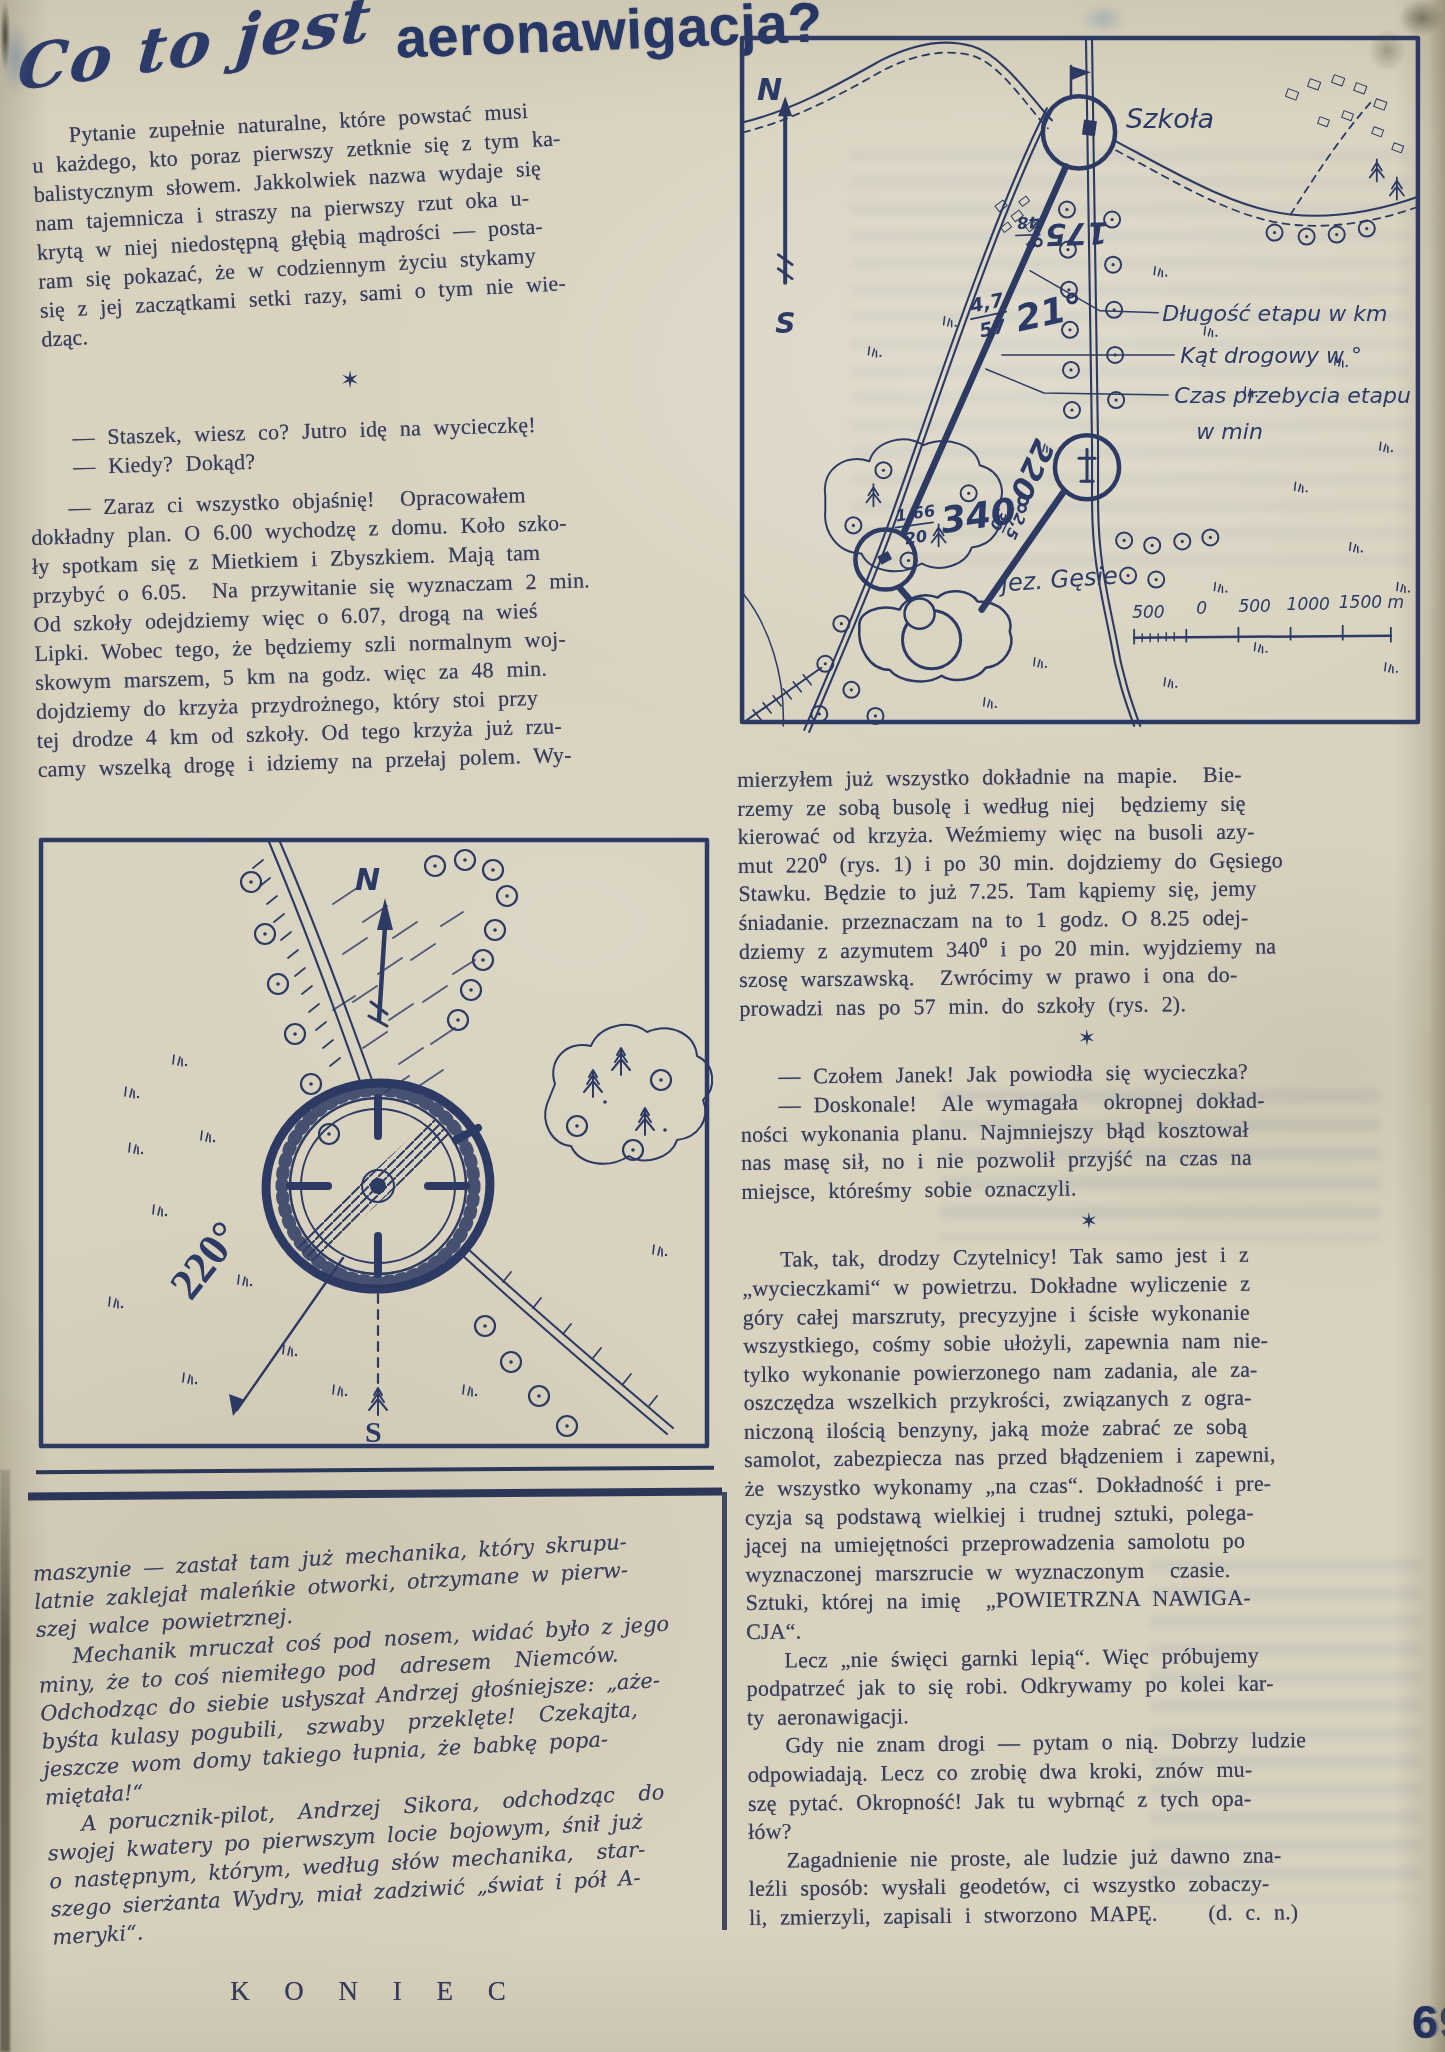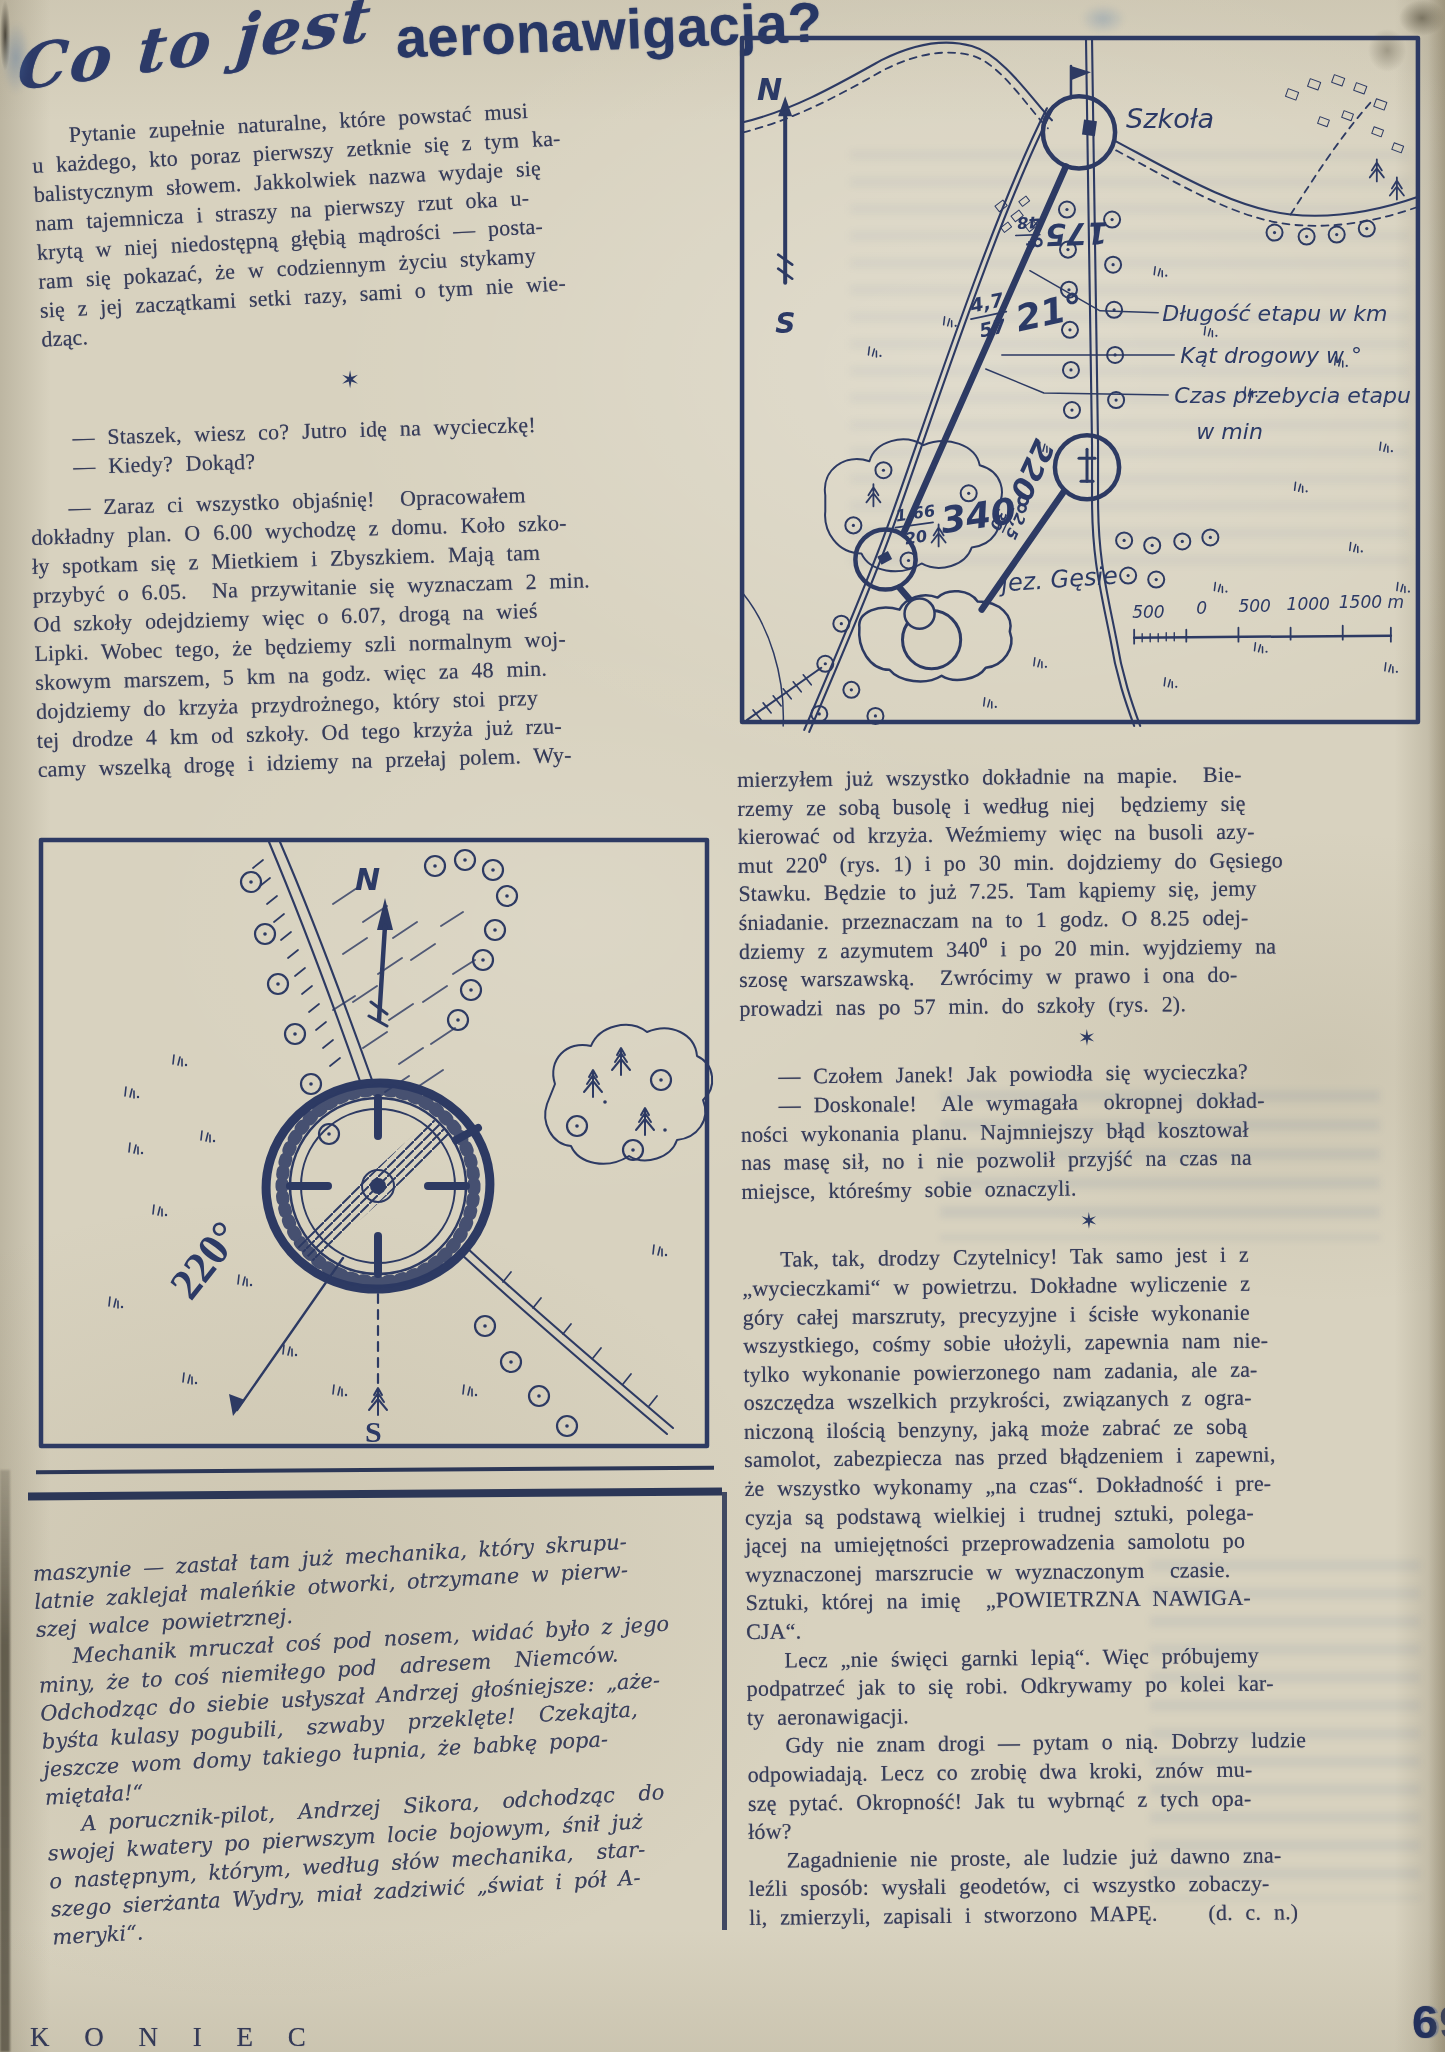--- a/index.html
+++ b/index.html
@@ -25,21 +25,21 @@
   .tight{line-height:28.6px;}
   .story-text{
     font-family:"DejaVu Serif",serif;font-style:italic;font-size:21px;line-height:28px;
     color:#3a405c;white-space:pre-wrap;word-spacing:5px;text-shadow:0 0 .6px rgba(46,52,88,.5);
   }
   .sep{font-size:24px;color:#2d3a63;text-align:center;width:40px;}
   .rc-sep{width:100%;text-align:center;font-size:22px;color:#2d3a63;margin:6px 0 8px 0;}
   .rc-block{margin:0;}
   .koniec{
     font-family:"Liberation Serif",serif;font-size:27px;letter-spacing:14px;
-    color:#343a57;text-align:left;width:690px;text-shadow:0 0 .7px rgba(46,52,88,.6);margin-top:46px;
+    color:#343a57;text-align:center;width:690px;text-shadow:0 0 .7px rgba(46,52,88,.6);
   }
   .pagenum{
     font-family:"Liberation Sans",sans-serif;font-weight:900;font-size:47px;color:#22305c;
     text-shadow:2.5px 0 1px rgba(70,95,160,.45), 0 0 1px rgba(30,40,80,.8);
     letter-spacing:1px;
   }
   
   .title-row{display:flex;align-items:baseline;gap:26px;transform:rotate(-2.2deg);transform-origin:0 100%;}
   .t-script{
     font-family:"DejaVu Serif",serif;font-style:italic;font-weight:bold;font-size:62px;

